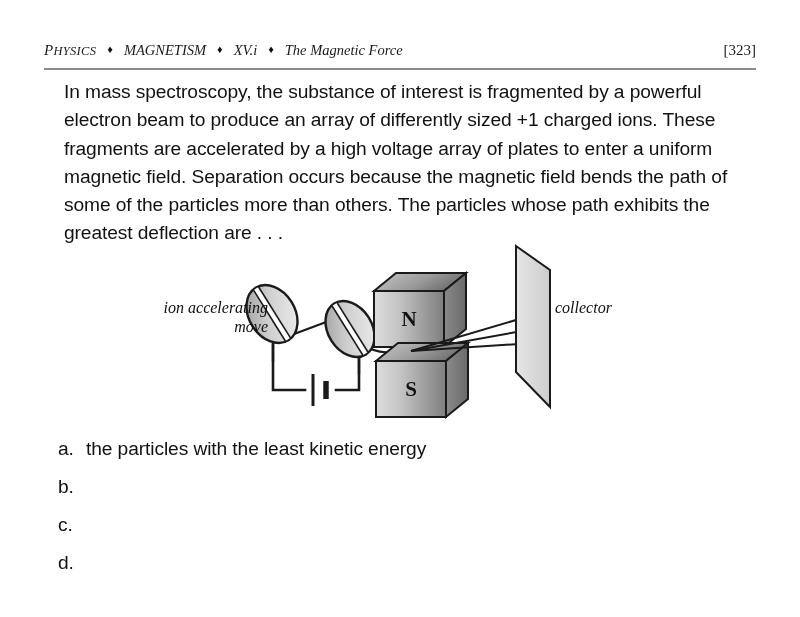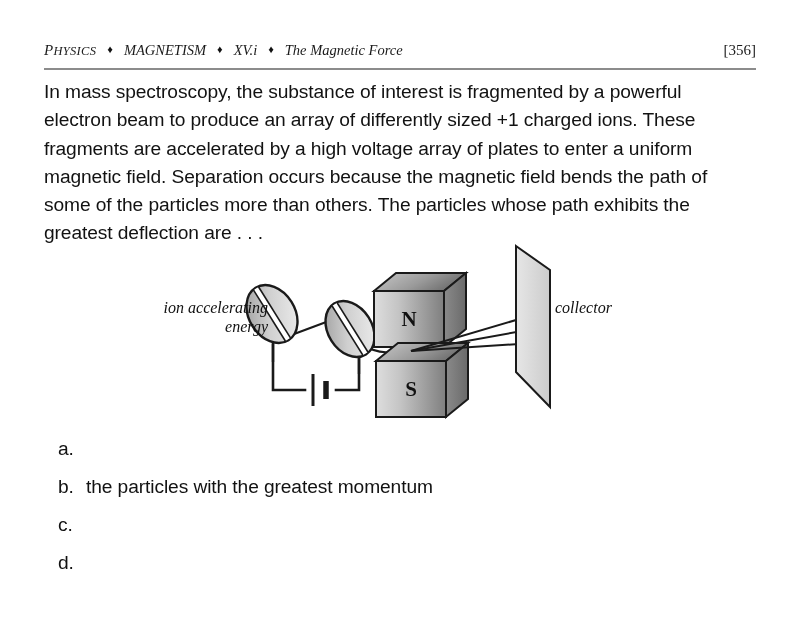--- a/index.html
+++ b/index.html
@@ -64,21 +64,21 @@
     left: 44px;
     top: 68px;
     width: 712px;
     height: 2px;
     background: #8c8c8c;
   }
 
   
   .body-text {
     position: absolute;
-    left: 44px;
+    left: 64px;
     top: 78px;
     width: 700px;
     font-size: 19.2px;
     line-height: 28.3px;
     color: #121212;
     letter-spacing: -0.1px;
   }
   .body-text p { margin: 0; }
 
   
@@ -137,21 +137,21 @@
     top: 0;
   }
 </style>
 </head>
 <body>
 
 <div class="page">
 
   <div class="header">
     <div class="header-left"><span class="hdr-smallcaps"><span class="cap">P</span>HYSICS</span><span class="hdr-bullet">♦</span><span class="hdr-seg">MAGNETISM</span><span class="hdr-bullet">♦</span><span class="hdr-seg">XV.i</span><span class="hdr-bullet">♦</span><span class="hdr-seg">The Magnetic Force</span></div>
-    <div class="header-right">[356]</div>
+    <div class="header-right">[323]</div>
   </div>
   <div class="header-rule"></div>
 
   <div class="body-text">
     <p>In mass spectroscopy, the substance of interest is fragmented by a powerful electron beam to produce an array of differently sized +1 charged ions. These fragments are accelerated by a high voltage array of plates to enter a uniform magnetic field.  Separation occurs because the magnetic field bends the path of some of the particles more than others.  The particles whose path exhibits the greatest deflection are . . .</p>
   </div>
 
   <div class="figure">
 
     <svg width="560" height="185" viewBox="0 0 560 185">
@@ -237,31 +237,31 @@
         <line x1="291" y1="107" x2="430" y2="82"></line>
         <line x1="291" y1="107" x2="430" y2="98"></line>
       </g>
 
       <g>
         <polygon points="396,2 430,26 430,163 396,128" fill="url(#collGrad)" stroke="#1a1a1a" stroke-width="2"></polygon>
       </g>
     </svg>
 
     <div class="fig-label label-array">ion accelerating
-energy</div>
+move</div>
     <div class="fig-label label-collector">collector</div>
   </div>
 
   <div class="choices">
     <div class="choice">
       <span class="choice-letter">a.</span>
+      <span class="choice-text">the particles with the least kinetic energy</span>
     </div>
     <div class="choice">
       <span class="choice-letter">b.</span>
-      <span class="choice-text">the particles with the greatest momentum</span>
     </div>
     <div class="choice">
       <span class="choice-letter">c.</span>
     </div>
     <div class="choice">
       <span class="choice-letter">d.</span>
     </div>
   </div>
 
 </div>

